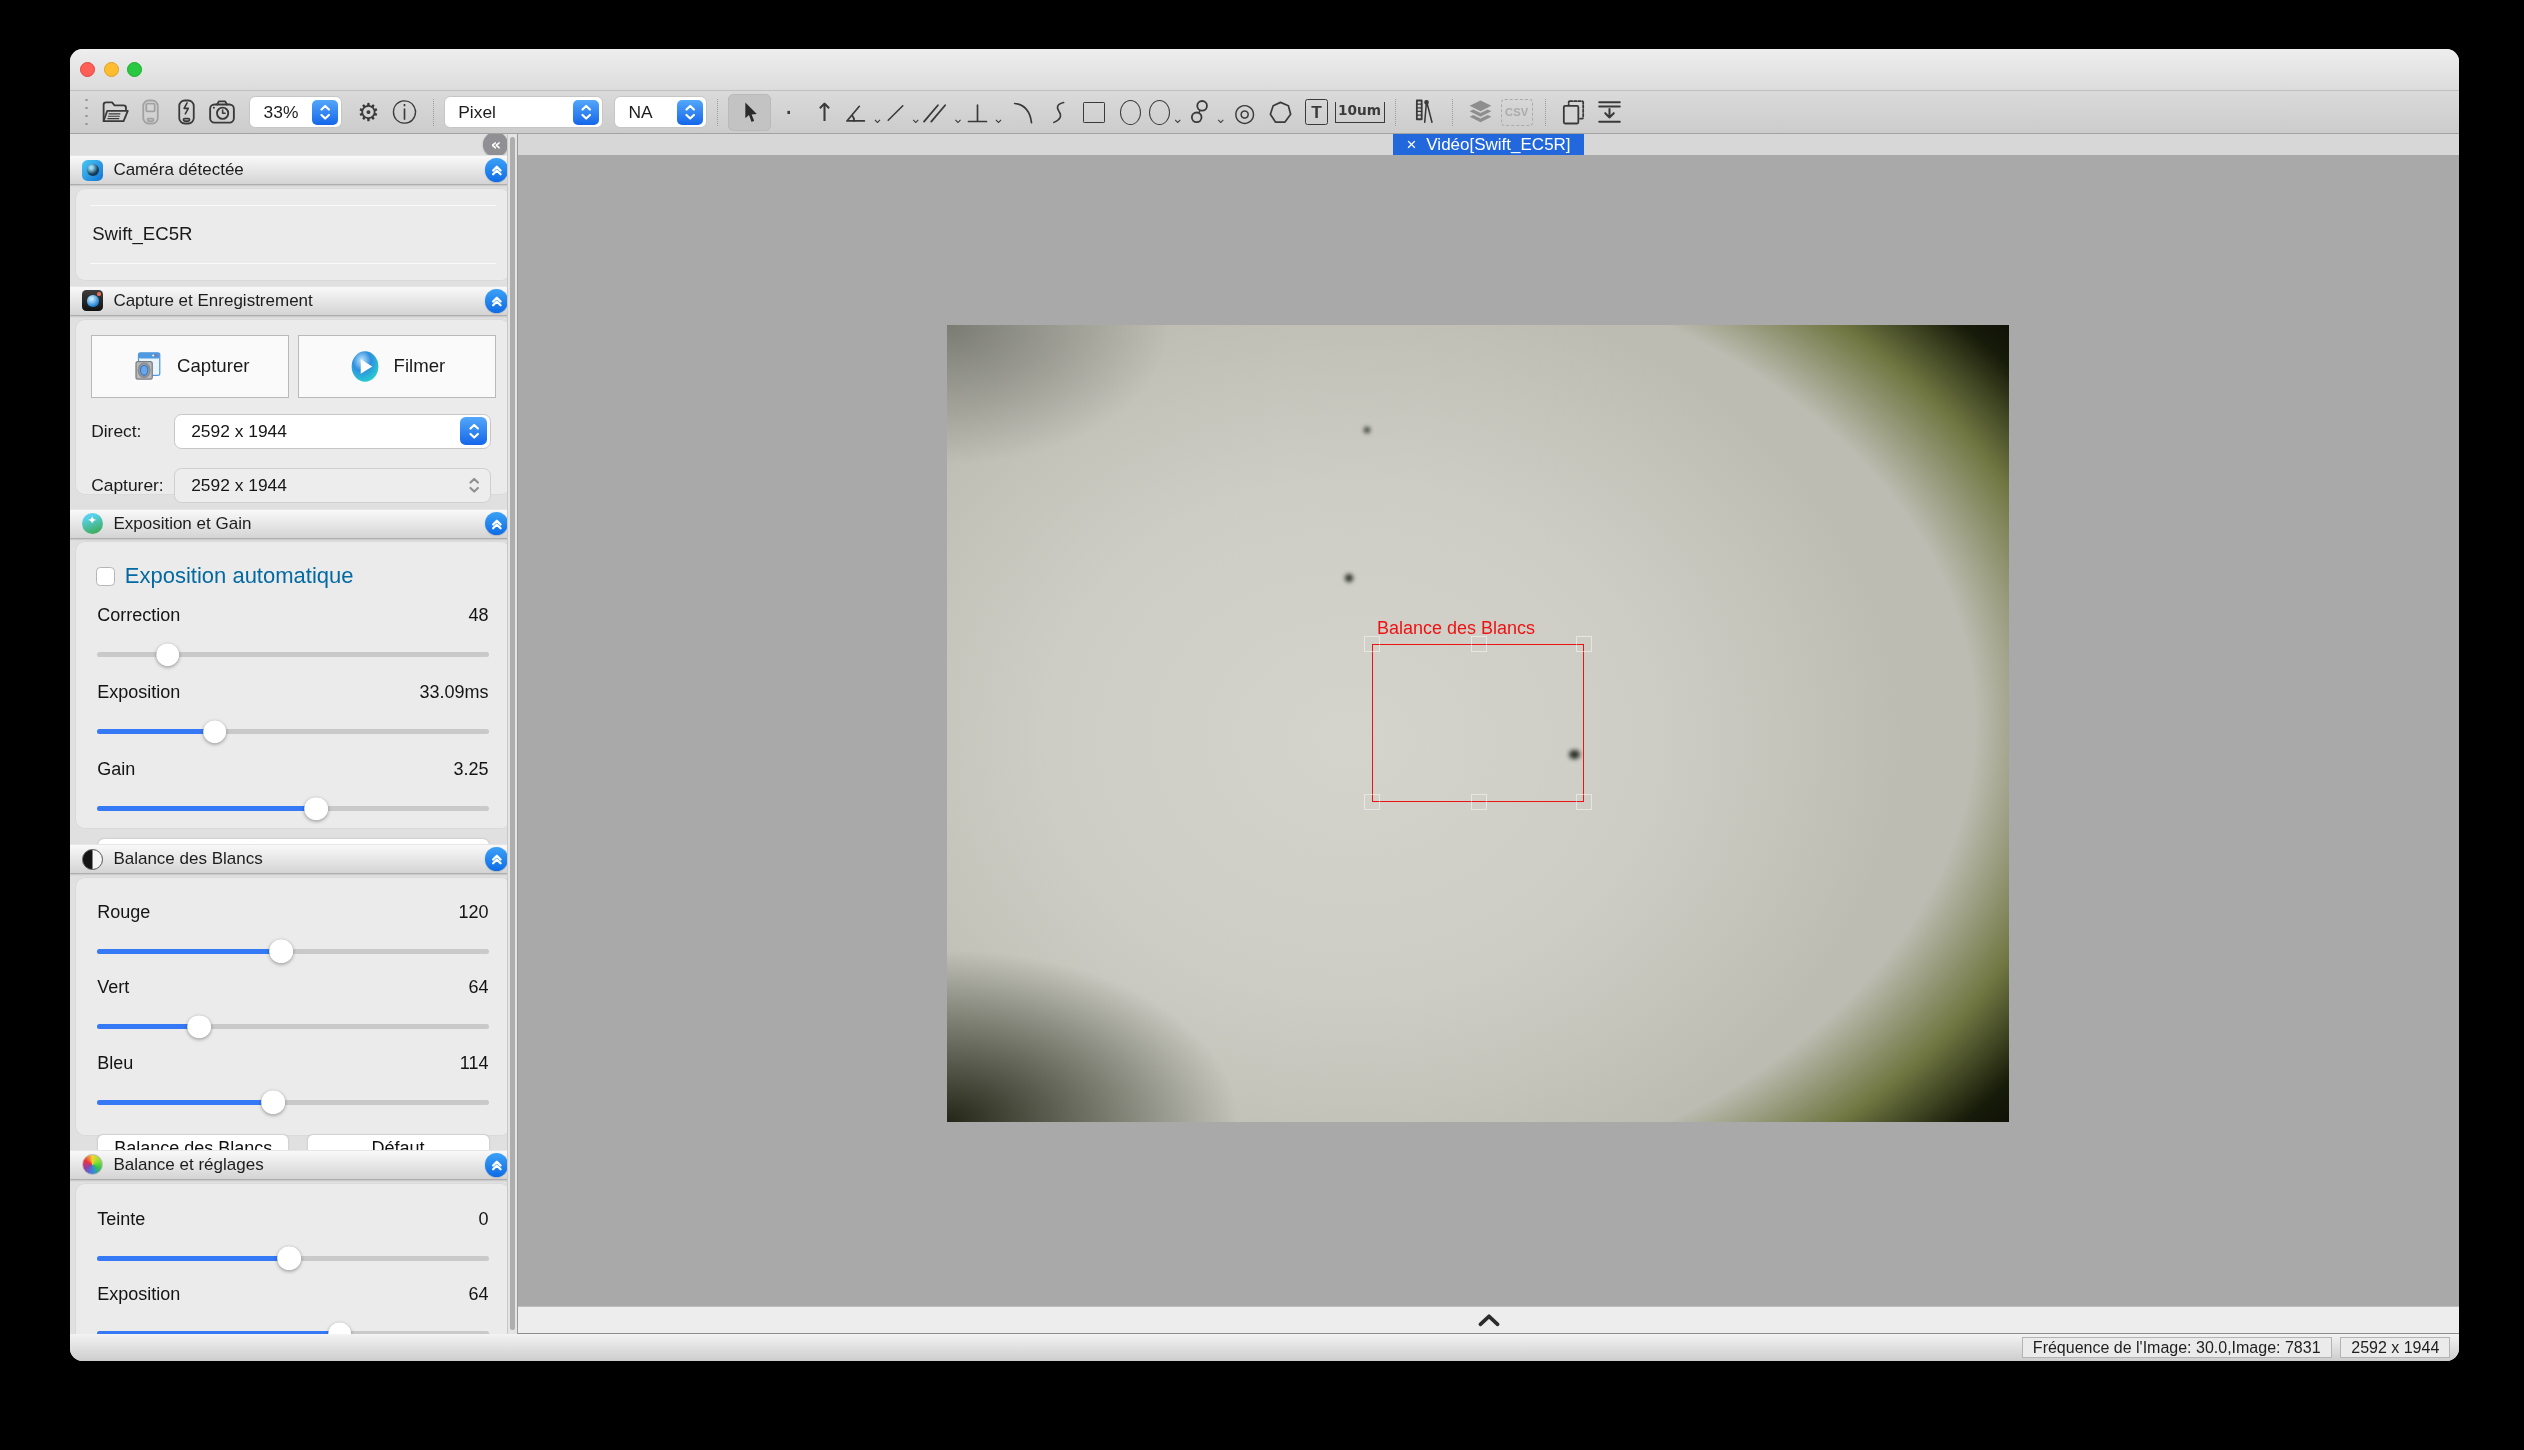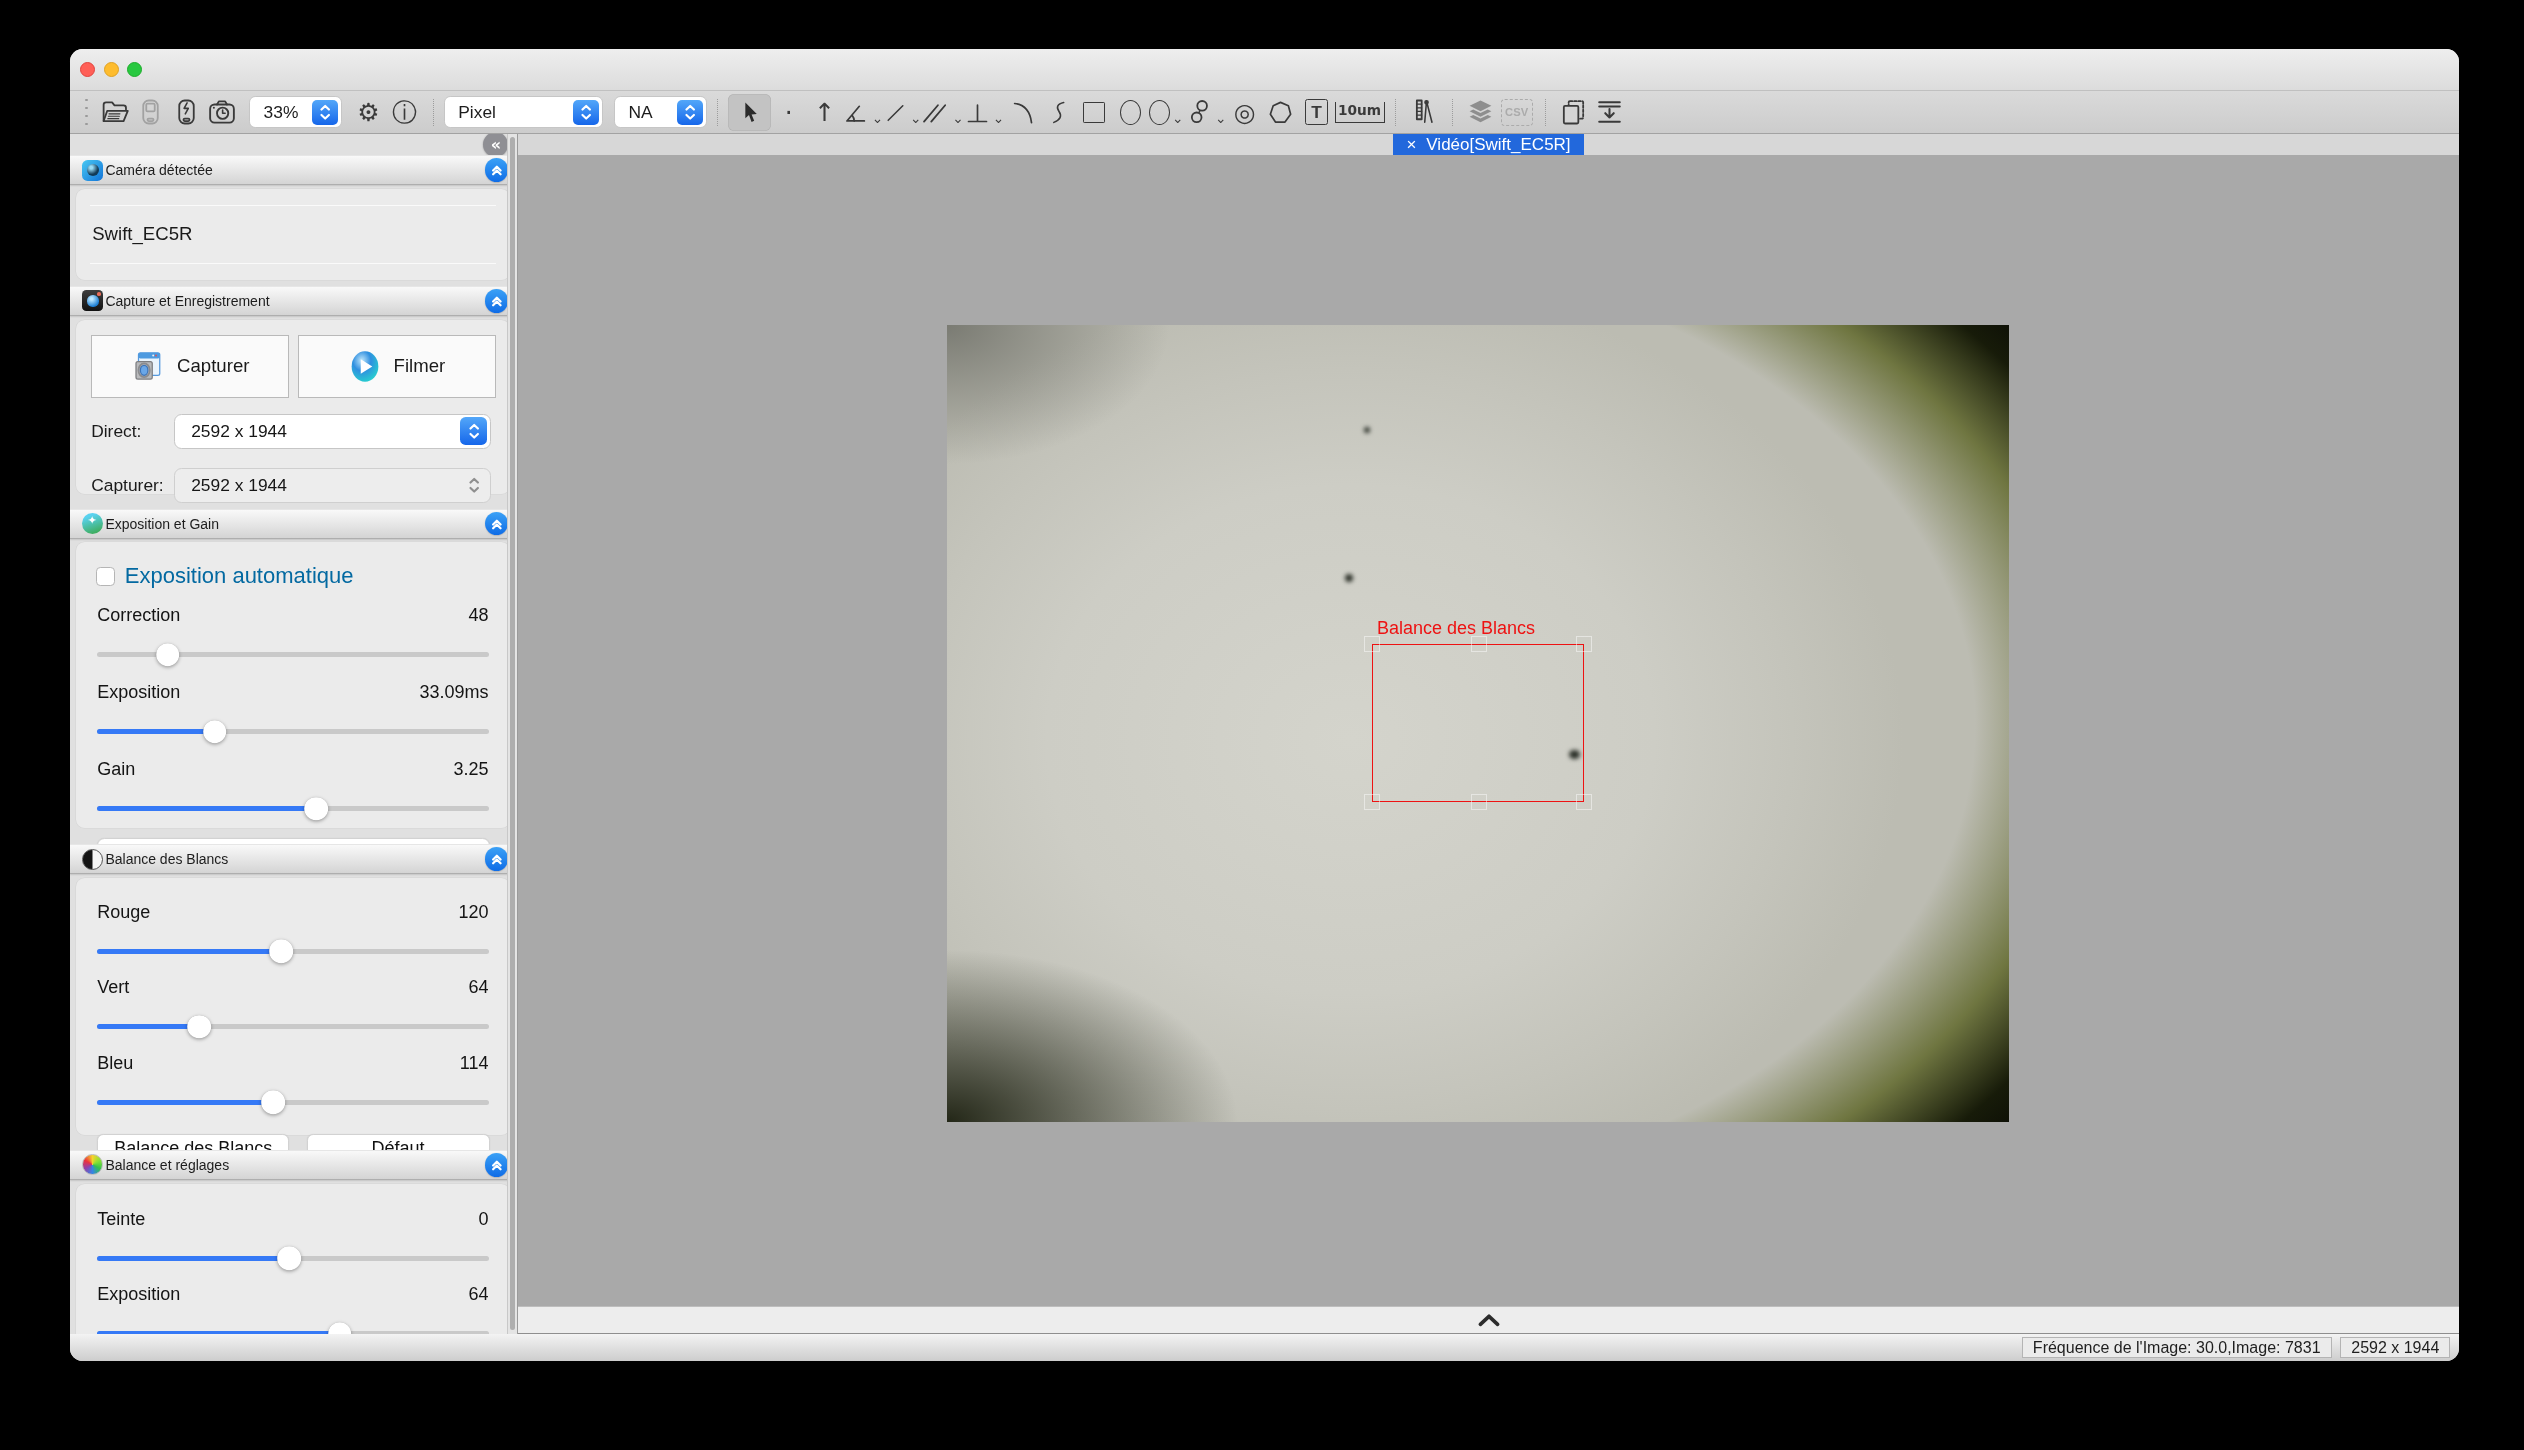--- a/index.html
+++ b/index.html
@@ -51,21 +51,21 @@
   
   .sidebar { width:447px; flex:0 0 447px; background:#e0e0e0; position:relative; overflow:hidden; }
   .sb-strip { height:21px; position:relative; }
   .sb-collapse { position:absolute; right:8.7px; top:-2.5px; width:25px; height:25px; border-radius:50%;
                  background:#8f8f94; color:#fff; display:flex; align-items:center; justify-content:center;
                  font-size:16px; font-weight:bold; font-family:"DejaVu Sans",sans-serif;
                  box-shadow:0 0.6px 1.9px rgba(0,0,0,.3); }
   .panel-h { height:30px; background:linear-gradient(#f9f9f9,#d4d4d4); border-top:0.6px solid #e6e6e6;
              border-bottom:0.6px solid #aeaeae; display:flex; align-items:center; padding:0 10px 0 12.4px;
              box-shadow:0 0.6px 1.2px rgba(0,0,0,.12); position:relative; }
-  .panel-h .ptitle { font-size:14px; color:#1d1d1d; margin-left:2px; }
+  .panel-h .ptitle { font-size:17px; color:#1d1d1d; margin-left:10px; }
   .pcollapse { position:absolute; right:8.7px; width:23.6px; height:23.6px; border-radius:50%;
                background:linear-gradient(#3ba1f6,#0f6ce6); display:flex; align-items:center; justify-content:center;
                box-shadow:0 0.6px 1.2px rgba(0,0,0,.25); }
   .pcollapse svg { stroke:#fff; stroke-width:3.6; fill:none; stroke-linecap:round; stroke-linejoin:round; }
   .picon { width:21px; height:21px; }
   .card { background:#ebebeb; border-radius:8.7px; margin:3.7px 7.5px 0 6.2px; box-shadow:0 0 0 0.6px rgba(0,0,0,.05); }
 
   .cam-icon { border-radius:5.6px; background:linear-gradient(135deg,#49c8f2,#1173d8); position:relative; }
   .cam-icon::after { content:""; position:absolute; left:4.3px; top:4.3px; width:12.4px; height:12.4px; border-radius:50%;
                      background:radial-gradient(circle at 35% 30%, #9adcf5 12%, #123a56 60%); }

